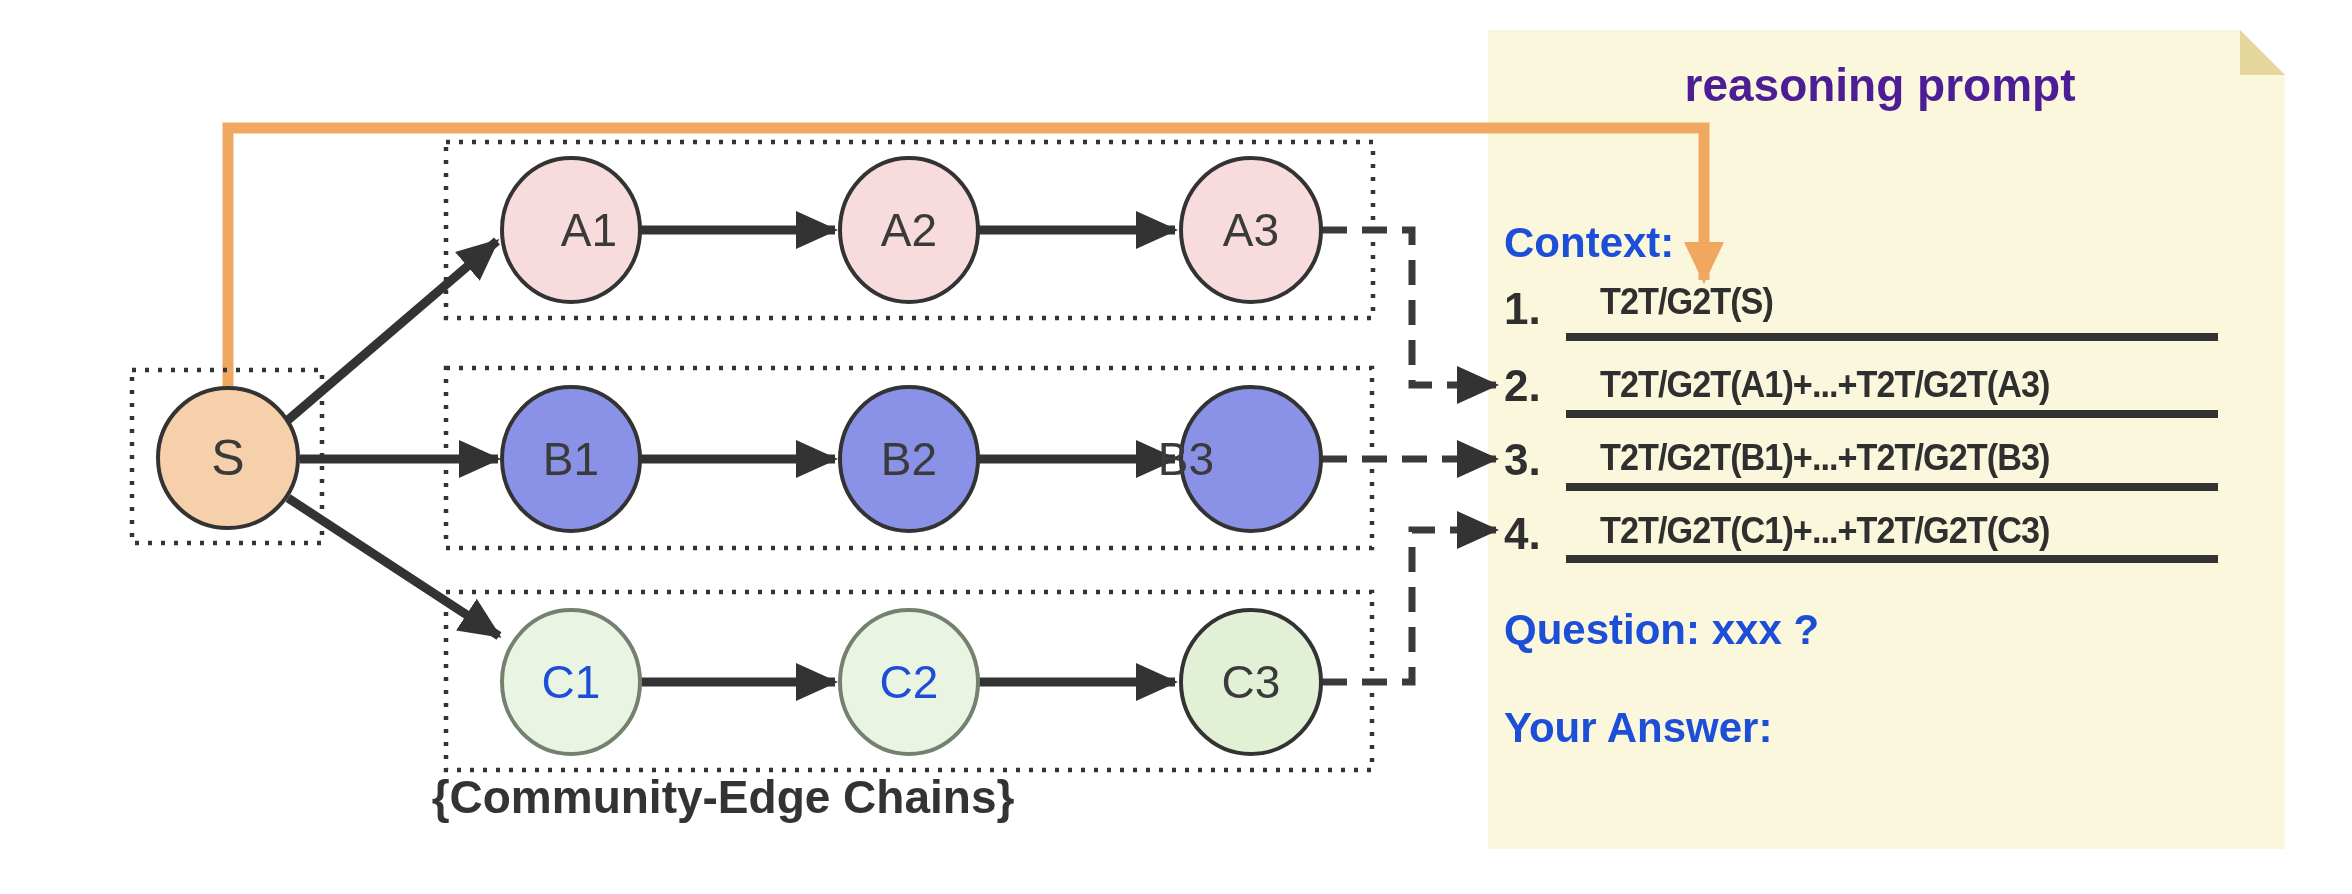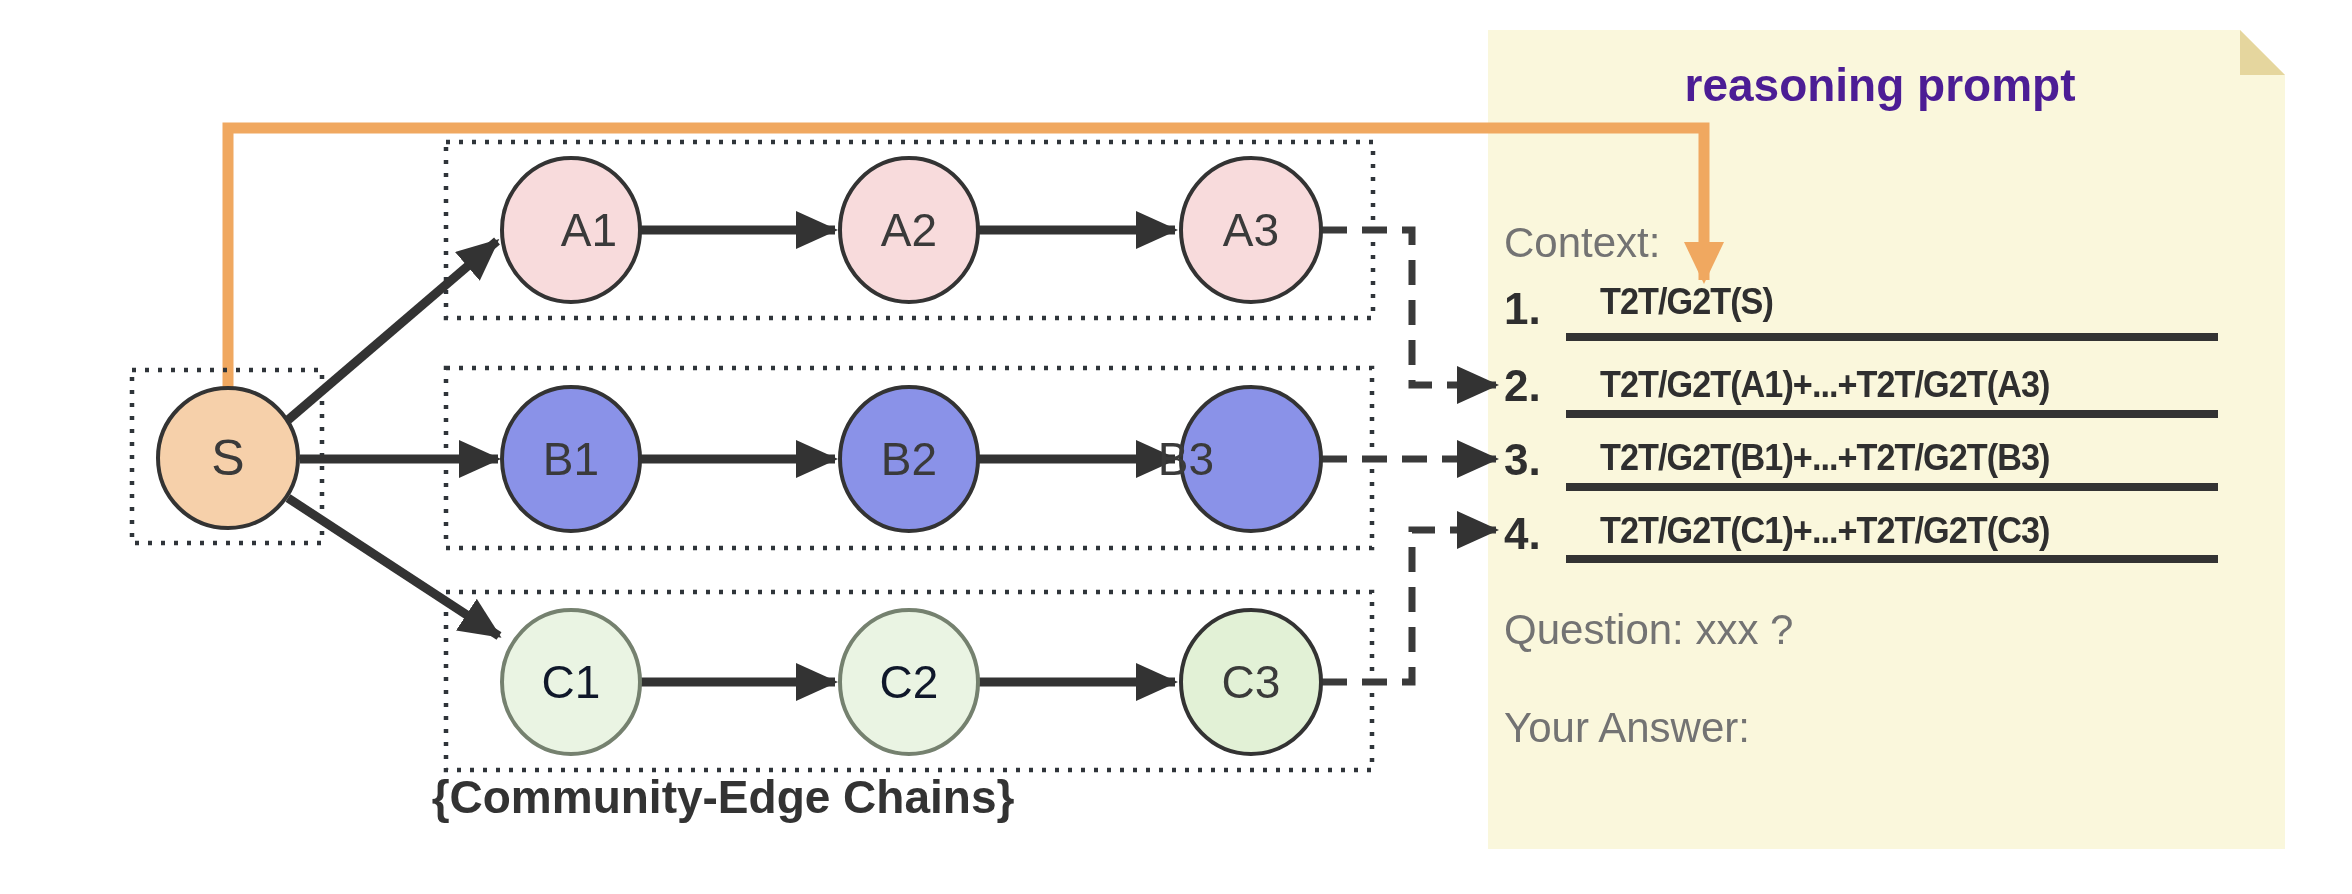--- a/index.html
+++ b/index.html
@@ -10,24 +10,24 @@
     overflow:hidden;
     font-family:"Liberation Sans","DejaVu Sans",sans-serif;
     color:#333333;
   }
   #diagram-svg{position:absolute;left:0;top:0;}
   .txt{position:absolute;white-space:nowrap;line-height:1;}
   .center{transform:translate(-50%,-50%);}
   .vcenter{transform:translateY(-50%);}
   .node-label{font-size:46px;font-weight:400;color:#3a3a3a;}
   .node-label.s{font-size:50px;}
-  .node-label.muted{color:#0f172a;}
+  .node-label.muted{color:#1d4ed8;}
   .big-label{font-size:46px;font-weight:700;color:#333333;}
   .panel-title{font-size:46px;font-weight:700;color:#4c1d95;}
-  .panel-head{font-size:42px;font-weight:400;color:#737373;}
+  .panel-head{font-size:42px;font-weight:700;color:#1d4ed8;}
   .item-num{font-size:44px;font-weight:700;color:#2f2f2f;}
   .item-formula{font-size:36px;font-weight:700;color:#2f2f2f;letter-spacing:-1px;
     transform:translateY(-50%) scaleX(0.95);transform-origin:left center;}
 </style>
 </head>
 <body>
 
 <div id="figure">
 
   <svg id="diagram-svg" width="2352" height="894" viewBox="0 0 2352 894">

